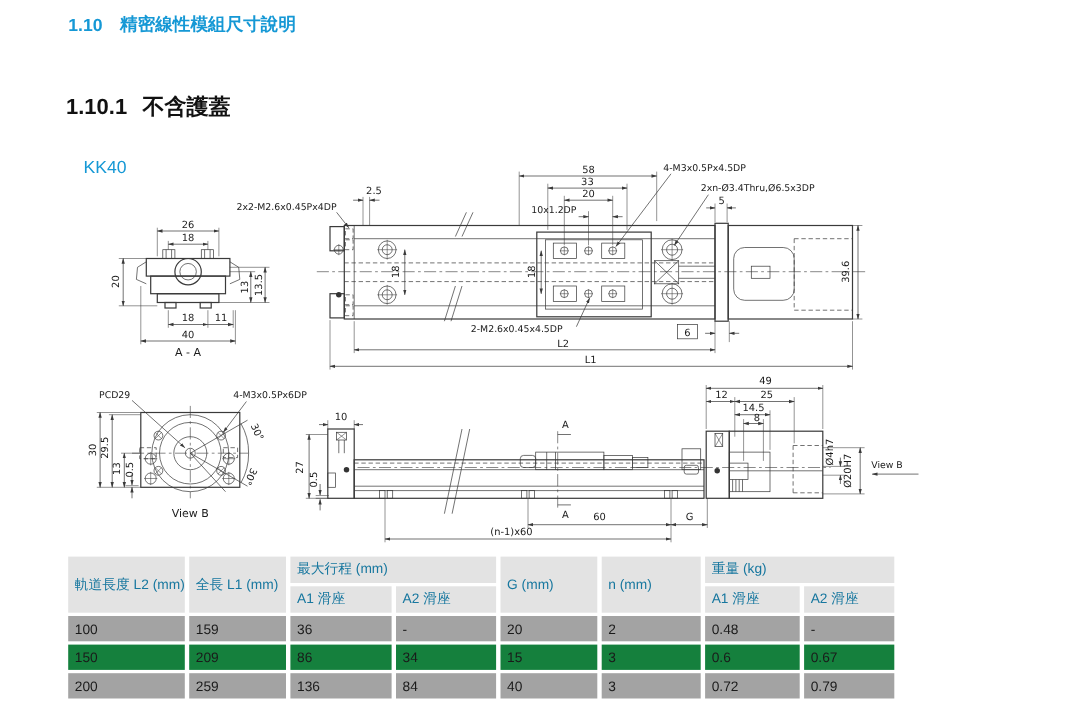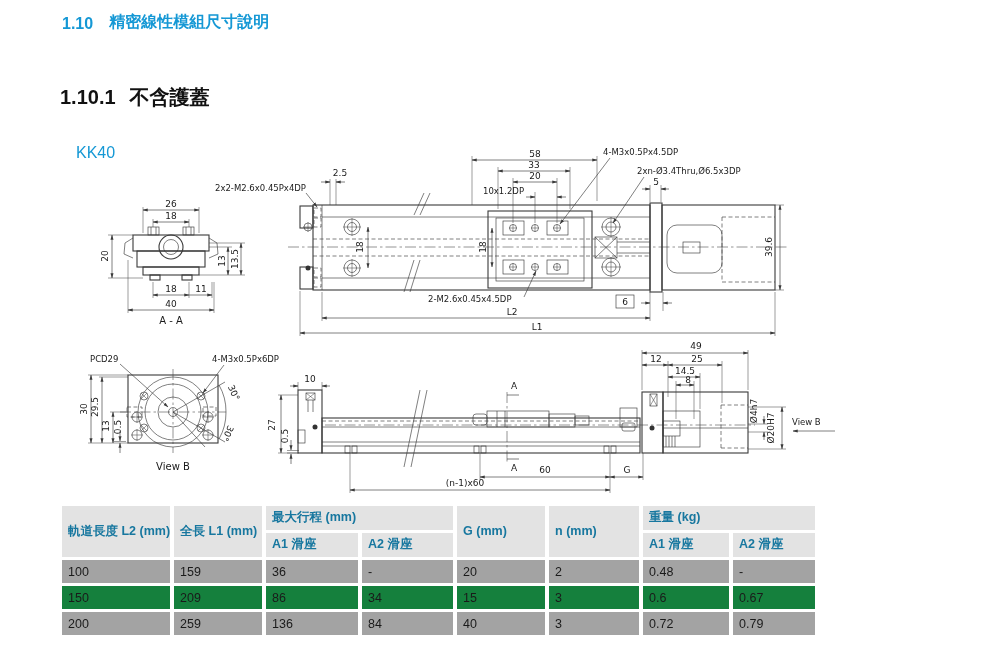--- a/index.html
+++ b/index.html
@@ -22,21 +22,21 @@
   .cl{fill:none;stroke:#3a3a3a;stroke-width:0.55;stroke-dasharray:11 3 2.5 3;}
   .fdot{fill:#333;stroke:none;}
   #drawing text{font-family:"DejaVu Sans","Liberation Sans",sans-serif;font-size:9px;fill:#1a1a1a;}
   #drawing text.lbl{font-size:8.5px;}
   #drawing text.cap{font-size:10px;}
   
   table.spec{position:absolute;left:58px;top:503px;border-collapse:separate;border-spacing:4px 3px;
              table-layout:fixed;}
   table.spec td,table.spec th{font-size:12.5px;padding:1px 0 1px 6px;text-align:left;vertical-align:middle;
              overflow:hidden;white-space:nowrap;}
-  th.h{color:#17779f;font-weight:bold;background:#e3e3e3;white-space:normal;line-height:1.25;}
+  th.h{color:#17779f;font-weight:normal;background:#e3e3e3;white-space:normal;line-height:1.25;}
   td.c{color:#1a1a1a;background:#15803d;height:21px;}
   tr.dark td.c{background:#a3a3a3;}
   th.h{height:22px;}
 </style>
 </head>
 <body>
 
 <div class="hdr1">
   <span>1.10</span>
   <span>精密線性模組尺寸說明</span>

